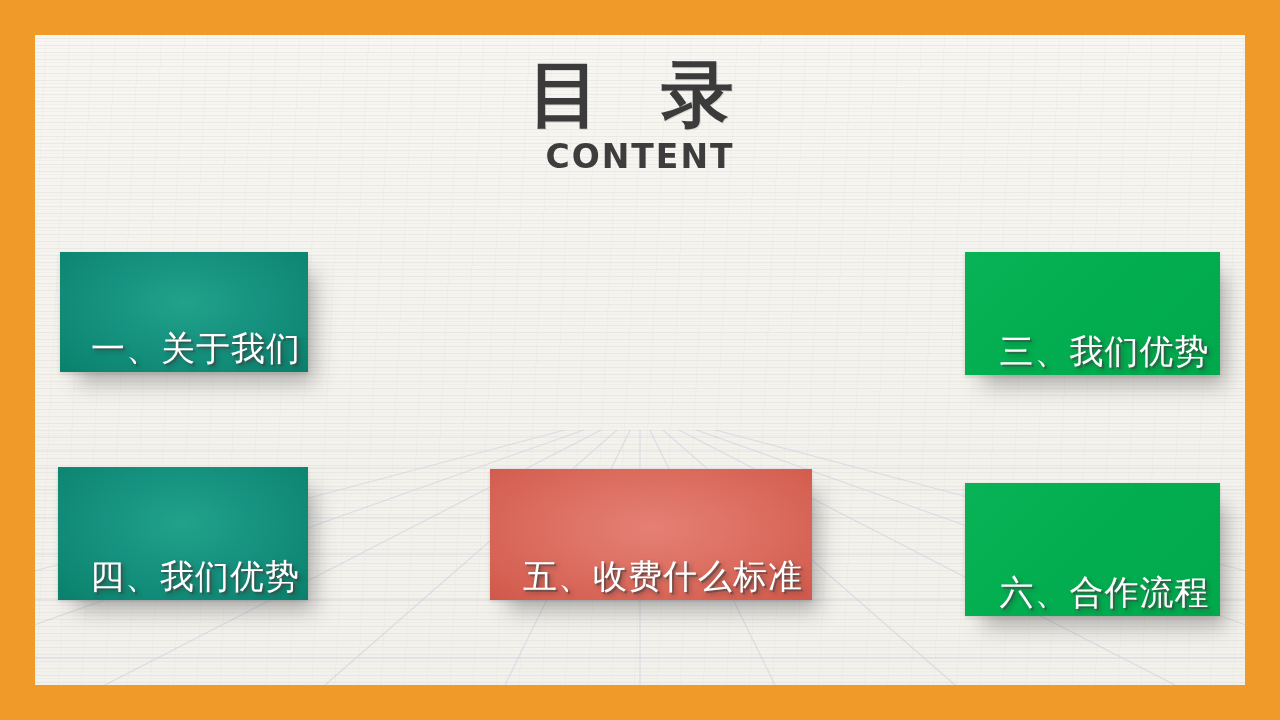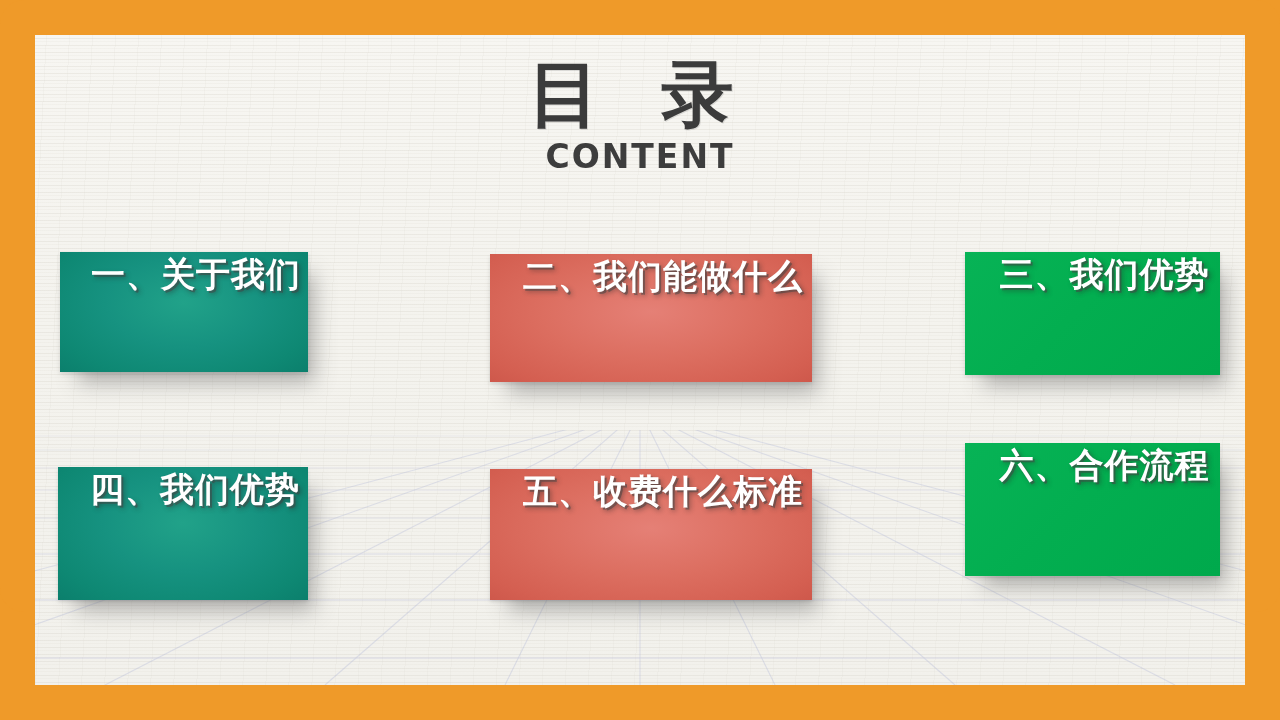--- a/index.html
+++ b/index.html
@@ -80,24 +80,24 @@
     font-size:33px;
     font-weight:bold;
     color:#3D3D3D;
     letter-spacing:2px;
   }
 
   
   .card{
     position:absolute;
     display:flex;
-    align-items:flex-start;
+    align-items:flex-end;
     justify-content:center;
     color:#FFFFFF;
-    font-weight:bold;
+    font-weight:normal;
     white-space:nowrap;
     box-shadow:
       12px 16px 20px -6px rgba(90,90,90,0.45),
       0 2px 4px rgba(0,0,0,0.12);
     padding-left: 24px;
   }
   .card .label{
     font-size:34px;
     letter-spacing:1px;
     color:#FFFFFF;
@@ -130,21 +130,21 @@
         #00A94C 100%);
   }
 
   
   #card-1{ left:25px;  top:217px; width:248px; height:120px; }
   #card-2{ left:455px; top:219px; width:322px; height:128px; }
   #card-3{ left:930px; top:217px; width:255px; height:123px; }
   
   #card-4{ left:23px;  top:432px; width:250px; height:133px; }
   #card-5{ left:455px; top:434px; width:322px; height:131px; }
-  #card-6{ left:930px; top:408px; width:255px; height:133px; }
+  #card-6{ left:930px; top:448px; width:255px; height:133px; }
 </style>
 </head>
 <body>
 
 <div id="slide">
 
   <div id="canvas">
 
     <div id="paper-texture"></div>
 
@@ -178,23 +178,20 @@
 
     <div id="header">
       <div id="title-cn">目 录</div>
       <div id="title-en">CONTENT</div>
     </div>
 
     <div class="card teal" id="card-1">
       <span class="label">一、关于我们</span>
     </div>
 
-    <div class="card salmon" id="card-2">
-      <span class="label">二、我们能做什么</span>
-    </div>
 
     <div class="card green" id="card-3">
       <span class="label">三、我们优势</span>
     </div>
 
     <div class="card teal" id="card-4">
       <span class="label">四、我们优势</span>
     </div>
 
     <div class="card salmon" id="card-5">

